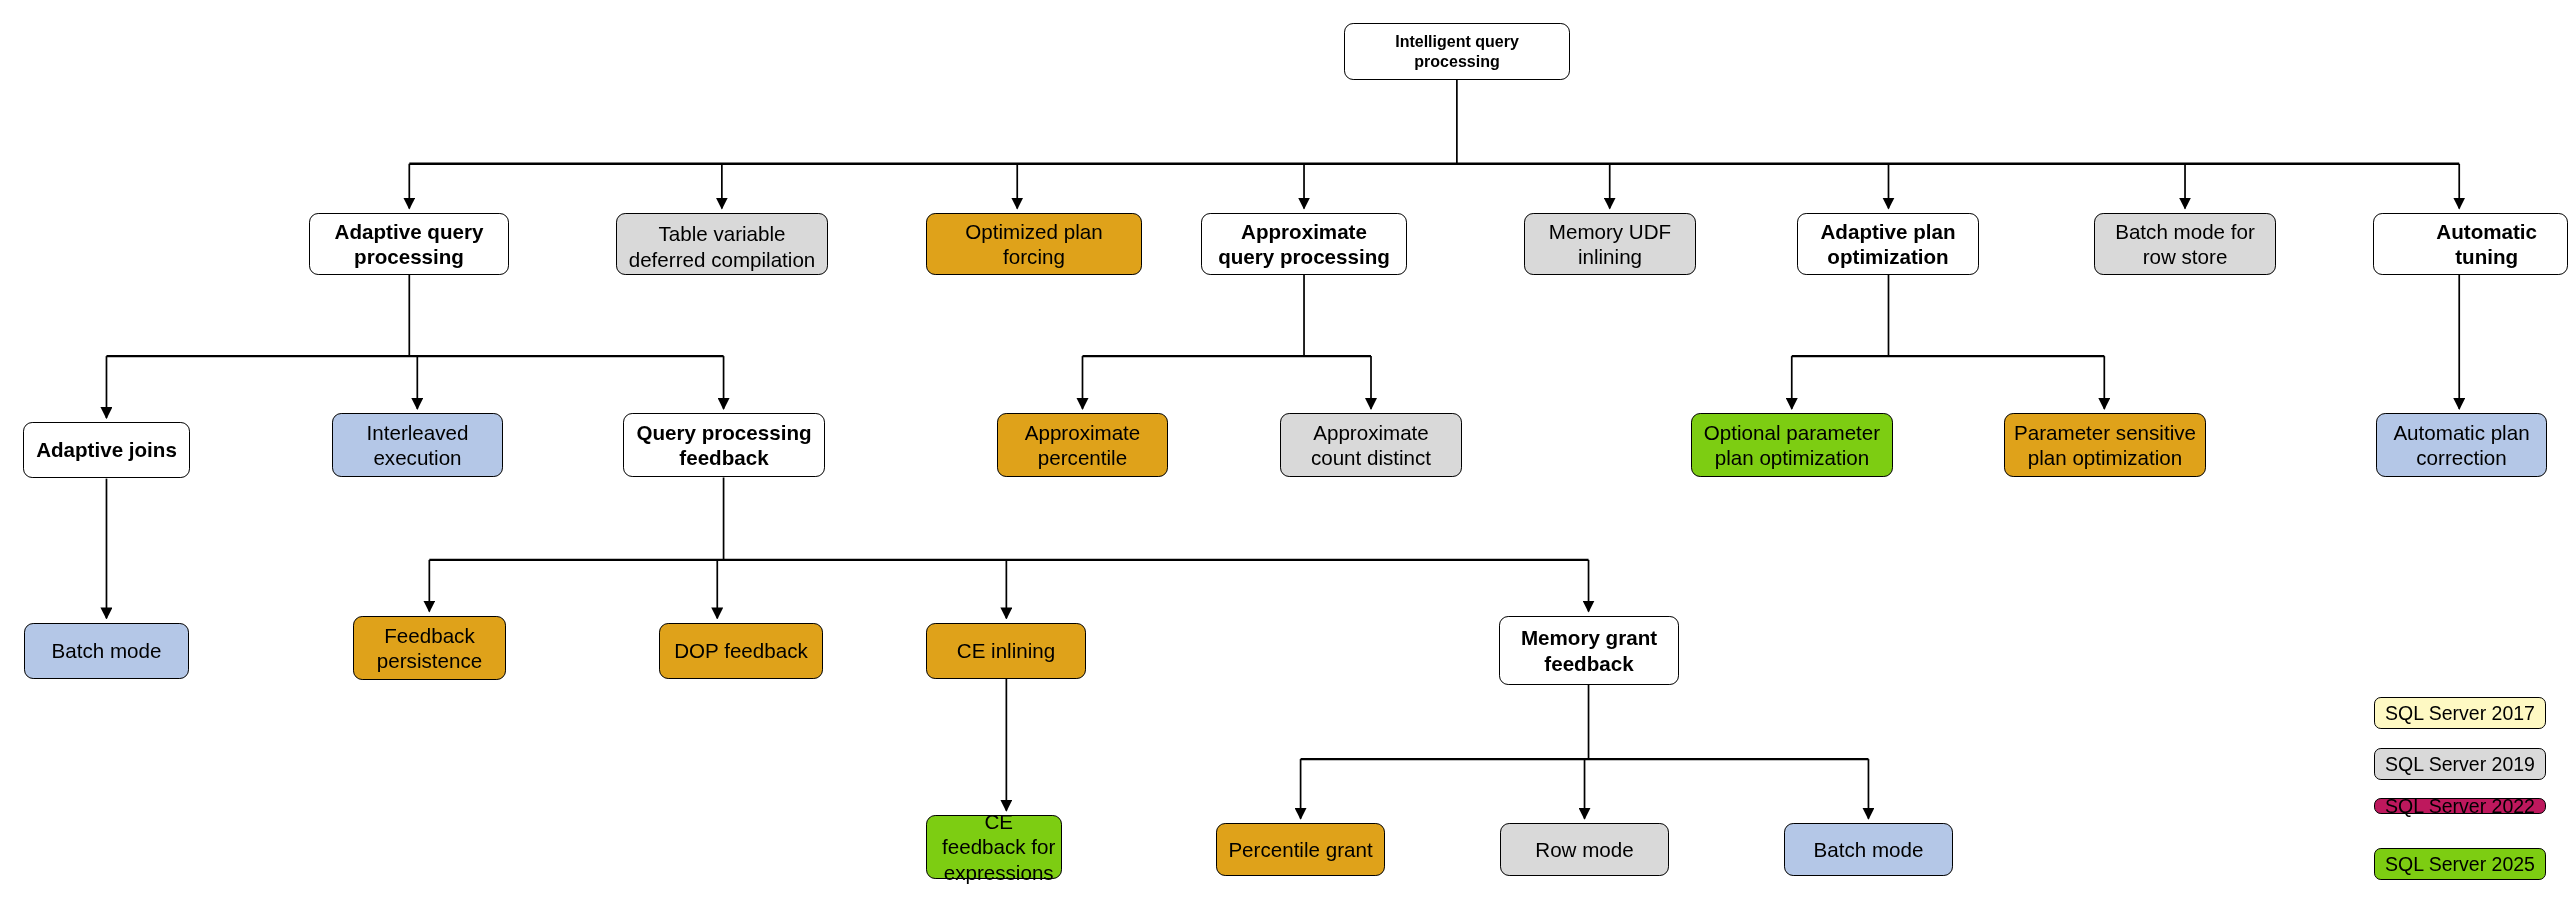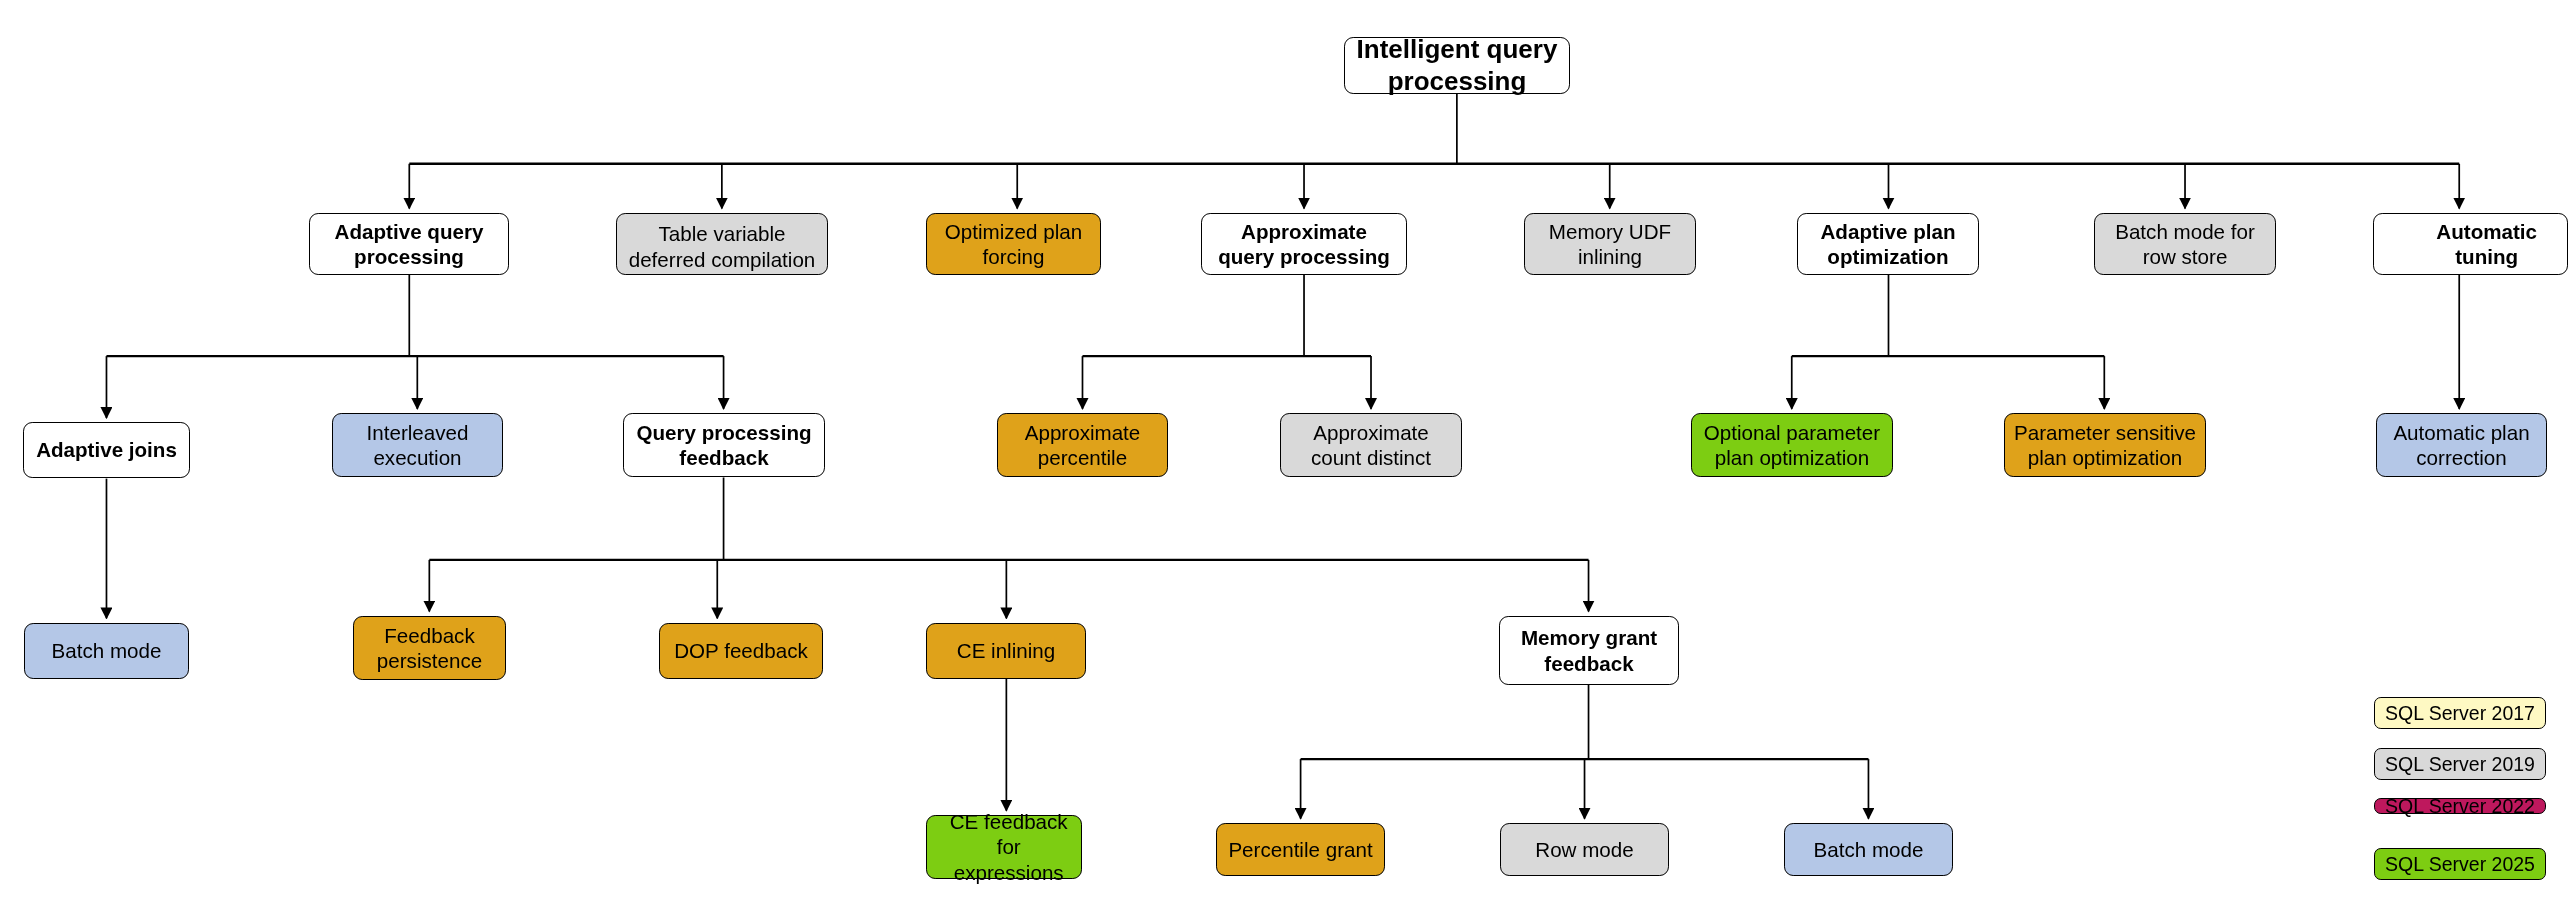--- a/index.html
+++ b/index.html
@@ -118,33 +118,33 @@
 
       <path d="M 2775 1196 L 2775 1326"></path>
       <path d="M 2272 1326 L 3264 1326" stroke-width="4"></path>
       <path d="M 2272 1326 L 2272 1430" marker-end="url(#arw)"></path>
       <path d="M 2768 1326 L 2768 1430" marker-end="url(#arw)"></path>
       <path d="M 3264 1326 L 3264 1430" marker-end="url(#arw)"></path>
     </g>
   </svg>
 
   <div id="nodes-layer">
-      <div class="node fill-white" style="left: 1344px; top: 37px; width: 226px; height: 57px; font-size: 26px;">
+      <div class="node fill-white" style="left: 1344px; top: 23px; width: 226px; height: 57px; font-size: 16px;">
         <span class="lbl">Intelligent query
 processing</span>
       </div>
       <div class="node fill-white" style="left: 309px; top: 213px; width: 200px; height: 62px; font-size: 20.6px;">
         <span class="lbl">Adaptive query
 processing</span>
       </div>
       <div class="node fill-gray" style="left: 616px; top: 213px; width: 212px; height: 62px; font-size: 20.6px; align-items: flex-end;">
         <span class="lbl">Table variable
 deferred compilation</span>
       </div>
-      <div class="node fill-gold" style="left: 926px; top: 213px; width: 175px; height: 62px; font-size: 20.6px;">
+      <div class="node fill-gold" style="left: 926px; top: 213px; width: 216px; height: 62px; font-size: 20.6px;">
         <span class="lbl">Optimized plan
 forcing</span>
       </div>
       <div class="node fill-white" style="left: 1201px; top: 213px; width: 206px; height: 62px; font-size: 20.6px;">
         <span class="lbl">Approximate
 query processing</span>
       </div>
       <div class="node fill-gray" style="left: 1524px; top: 213px; width: 172px; height: 62px; font-size: 20.6px;">
         <span class="lbl">Memory UDF
 inlining</span>
@@ -202,21 +202,21 @@
       <div class="node fill-gold" style="left: 635px; top: 623px; width: 164px; height: 56px; font-size: 20.6px; margin-left: 24px;">
         <span class="lbl">DOP feedback</span>
       </div>
       <div class="node fill-gold" style="left: 926px; top: 623px; width: 160px; height: 56px; font-size: 20.6px;">
         <span class="lbl">CE inlining</span>
       </div>
       <div class="node fill-white" style="left: 1499px; top: 616px; width: 180px; height: 69px; font-size: 20.6px;">
         <span class="lbl">Memory grant
 feedback</span>
       </div>
-      <div class="node fill-green" style="left: 926px; top: 815px; width: 156px; height: 64px; font-size: 20.6px; padding-left: 14px;">
+      <div class="node fill-green" style="left: 926px; top: 815px; width: 136px; height: 64px; font-size: 20.6px; padding-left: 14px;">
         <span class="lbl">CE feedback for
 expressions</span>
       </div>
       <div class="node fill-gold" style="left: 1216px; top: 823px; width: 169px; height: 53px; font-size: 20.6px;">
         <span class="lbl">Percentile grant</span>
       </div>
       <div class="node fill-gray" style="left: 1500px; top: 823px; width: 169px; height: 53px; font-size: 20.6px;">
         <span class="lbl">Row mode</span>
       </div>
       <div class="node fill-blue" style="left: 1784px; top: 823px; width: 169px; height: 53px; font-size: 20.6px;">

